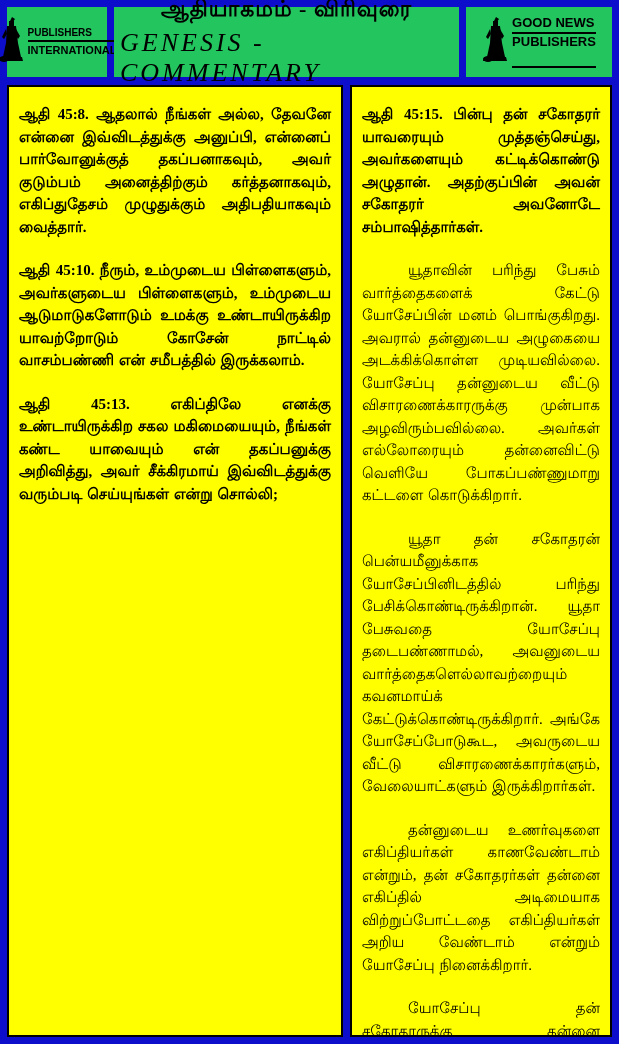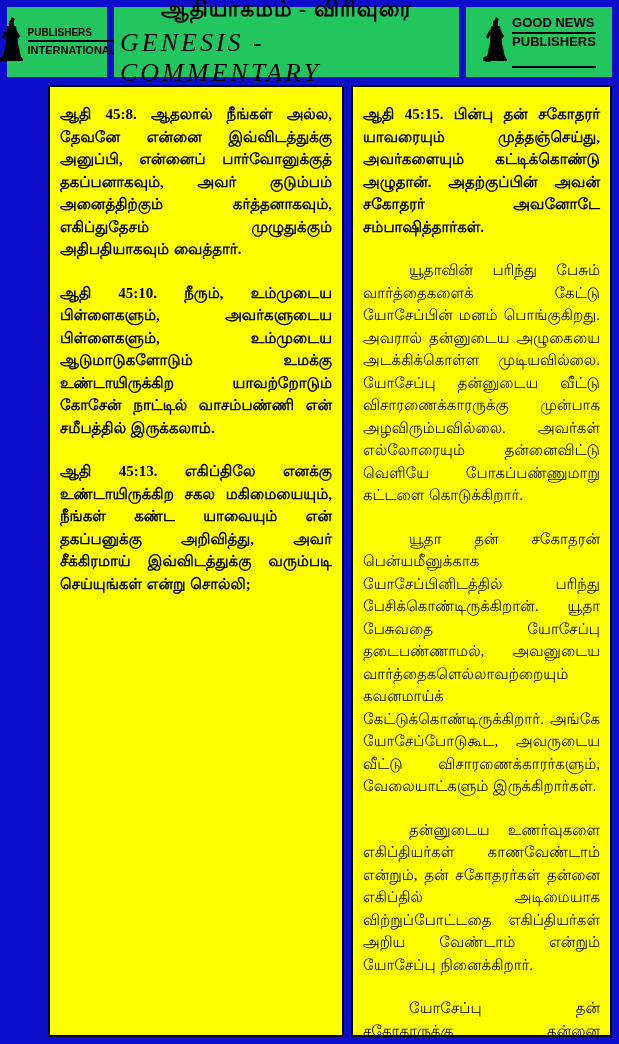--- a/index.html
+++ b/index.html
@@ -96,21 +96,21 @@
     gap: 7px;
     min-height: 0;
   }
   .column {
     background: #FFFF00;
     border: 2px solid #000000;
     padding: 16px 10px 8px 10px;
     color: #000;
     overflow: hidden;
   }
-  .column.left  { width: 296px; flex: 0 0 auto; margin-left: 41px; }
+  .column.left  { width: 336px; flex: 0 0 auto; }
   .column.right { flex: 1 1 auto; }
 
   .column p {
     font-size: 15px;
     line-height: 1.5;
     text-align: justify;
     margin-bottom: 21px;
     word-spacing: 1px;
   }
   .column p.verse { font-weight: bold; }

